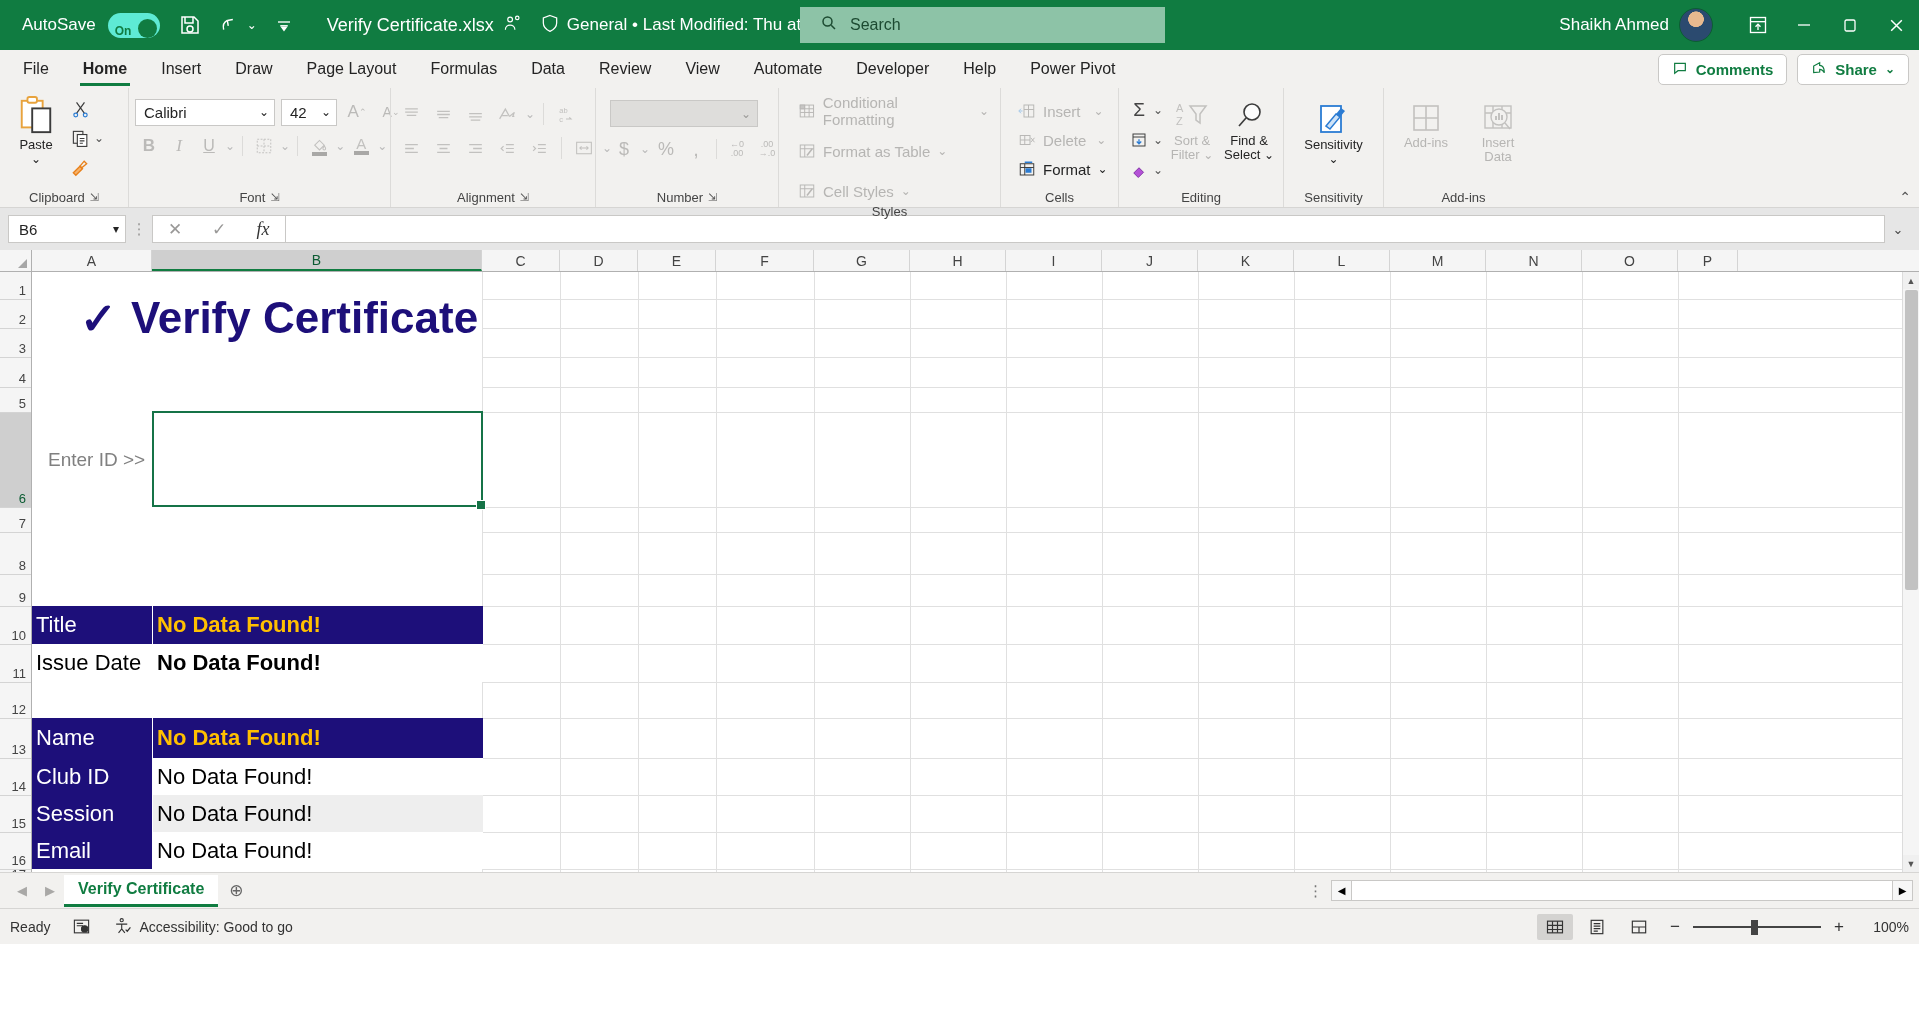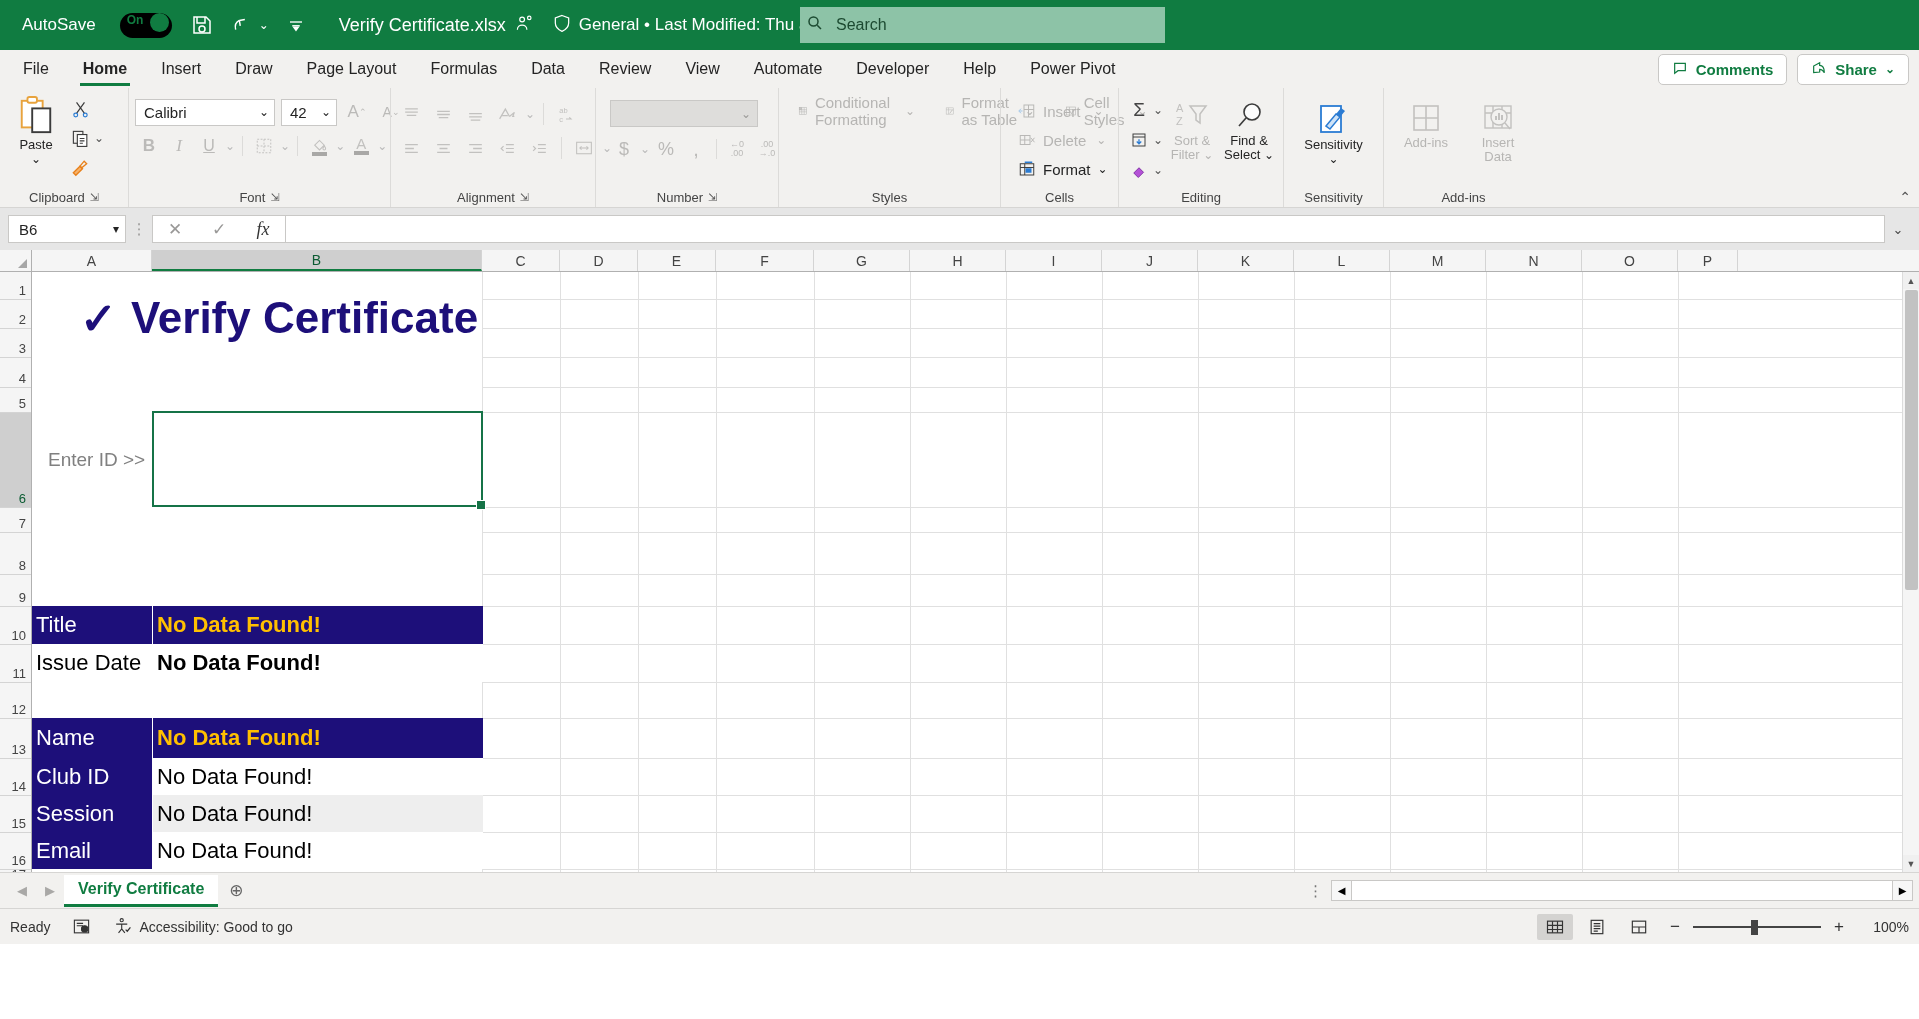--- a/index.html
+++ b/index.html
@@ -12,40 +12,40 @@
   }
 
   
   .titlebar {
     height: 50px; background: #107c41;
     display: flex; align-items: center;
     color: #fff; font-size: 17px; position: relative;
   }
   .tb-autosave-label { margin-left: 22px; font-size: 17px; }
   .toggle {
-    width: 52px; height: 25px; border-radius: 13px; background: #000000;
-    margin-left: 24px; position: relative; display: flex; align-items: flex-start;
+    width: 52px; height: 25px; border-radius: 13px; background: #5eead4;
+    margin-left: 12px; position: relative; display: flex; align-items: flex-end;
     cursor: pointer;
   }
   .toggle .txt { font-size: 12px; color: #107c41; font-weight: bold; margin-left: 7px; }
   .toggle .knob {
     position: absolute; right: 3px; width: 19px; height: 19px;
     border-radius: 50%; background: #107c41;
   }
   .tb-icon { margin-left: 18px; display: flex; align-items: center; cursor: pointer; }
   .tb-filename { margin-left: 34px; font-size: 18px; }
   .tb-person { margin-left: 9px; font-size: 13px; }
   .tb-sep { margin-left: 18px; display: flex; align-items: center; gap: 7px; }
   .tb-general { font-size: 17px; }
   .chev { font-size: 12px; }
 
   .search-box {
     position: absolute; left: 800px; top: 7px;
     width: 365px; height: 36px; background: #8dc3a7;
-    display: flex; align-items: center; padding-left: 6px; gap: 12px;
+    display: flex; align-items: center; padding-left: 20px; gap: 12px;
     color: #1c4a31; font-size: 16px; cursor: text;
   }
   .search-box input {
     background: transparent; border: none; outline: none;
     color: #1c4a31; font-size: 16px; font-family: "Liberation Sans", sans-serif;
     width: 280px;
   }
   .search-box input::placeholder { color: #1c4a31; opacity: 1; }
 
   .tb-right { position: absolute; right: 0; top: 0; height: 50px; display: flex; align-items: center; }
@@ -308,20 +308,47 @@
   <div class="search-box">
     <span>
       <svg width="18" height="18" viewBox="0 0 24 24" fill="none" stroke="#1c4a31" stroke-width="2">
         <circle cx="10" cy="10" r="6"></circle>
           <path d="M15 15l5 5"></path>
       </svg>
     </span>
     <input type="text" placeholder="Search" style="">
   </div>
 
+  <div class="tb-right">
+    <span class="tb-user">Shaikh Ahmed</span>
+    <div class="avatar"></div>
+    <div class="win-btn">
+      <svg width="20" height="20" viewBox="0 0 24 24" fill="none" stroke="#fff" stroke-width="1.6">
+        <rect x="3" y="3" width="18" height="18"></rect>
+          <path d="M3 8h18"></path>
+          <path d="M12 18V11"></path>
+          <path d="M9 14l3-3 3 3"></path>
+      </svg>
+    </div>
+    <div class="win-btn">
+      <svg width="16" height="16" viewBox="0 0 16 16" stroke="#fff" stroke-width="1.3">
+          <path d="M2 8h12"></path>
+        </svg>
+    </div>
+    <div class="win-btn">
+      <svg width="16" height="16" viewBox="0 0 16 16" fill="none" stroke="#fff" stroke-width="1.3">
+        <rect x="3" y="3" width="10" height="11" rx="1.5"></rect>
+      </svg>
+    </div>
+    <div class="win-btn close">
+      <svg width="17" height="17" viewBox="0 0 16 16" stroke="#fff" stroke-width="1.4">
+          <path d="M3 3l10 10M13 3L3 13"></path>
+        </svg>
+    </div>
+  </div>
 </div>
 
 <div class="tabsrow">
   <div class="tab">File</div>
   <div class="tab active">Home</div>
   <div class="tab">Insert</div>
   <div class="tab">Draw</div>
   <div class="tab">Page Layout</div>
   <div class="tab">Formulas</div>
   <div class="tab">Data</div>
@@ -548,21 +575,21 @@
           </div>
       </div>
     </div>
     <div class="grp-label">
       <span>Number</span>
       <span class="dlg">⇲</span>
     </div>
   </div>
 
   <div class="grp" style="width:222px">
-    <div class="grp-body" style="flex-direction:row;gap:20px;padding-top:6px;padding-left:8px">
+    <div class="grp-body" style="flex-direction:column;gap:14px;padding-top:6px;padding-left:8px">
       <div class="textbtn dis">
         <svg width="18" height="18" viewBox="0 0 24 24" fill="none" stroke="#b8b7b5" stroke-width="1.3">
           <rect x="3" y="4" width="18" height="16"></rect>
             <path d="M3 9h18M3 14h18M9 4v16M15 4v16"></path>
           <rect x="3" y="4" width="6" height="5" fill="#c7c6c4"></rect>
         </svg>
         <span>Conditional Formatting</span>
         <span class="chev">⌄</span>
       </div>
       <div class="textbtn dis">

